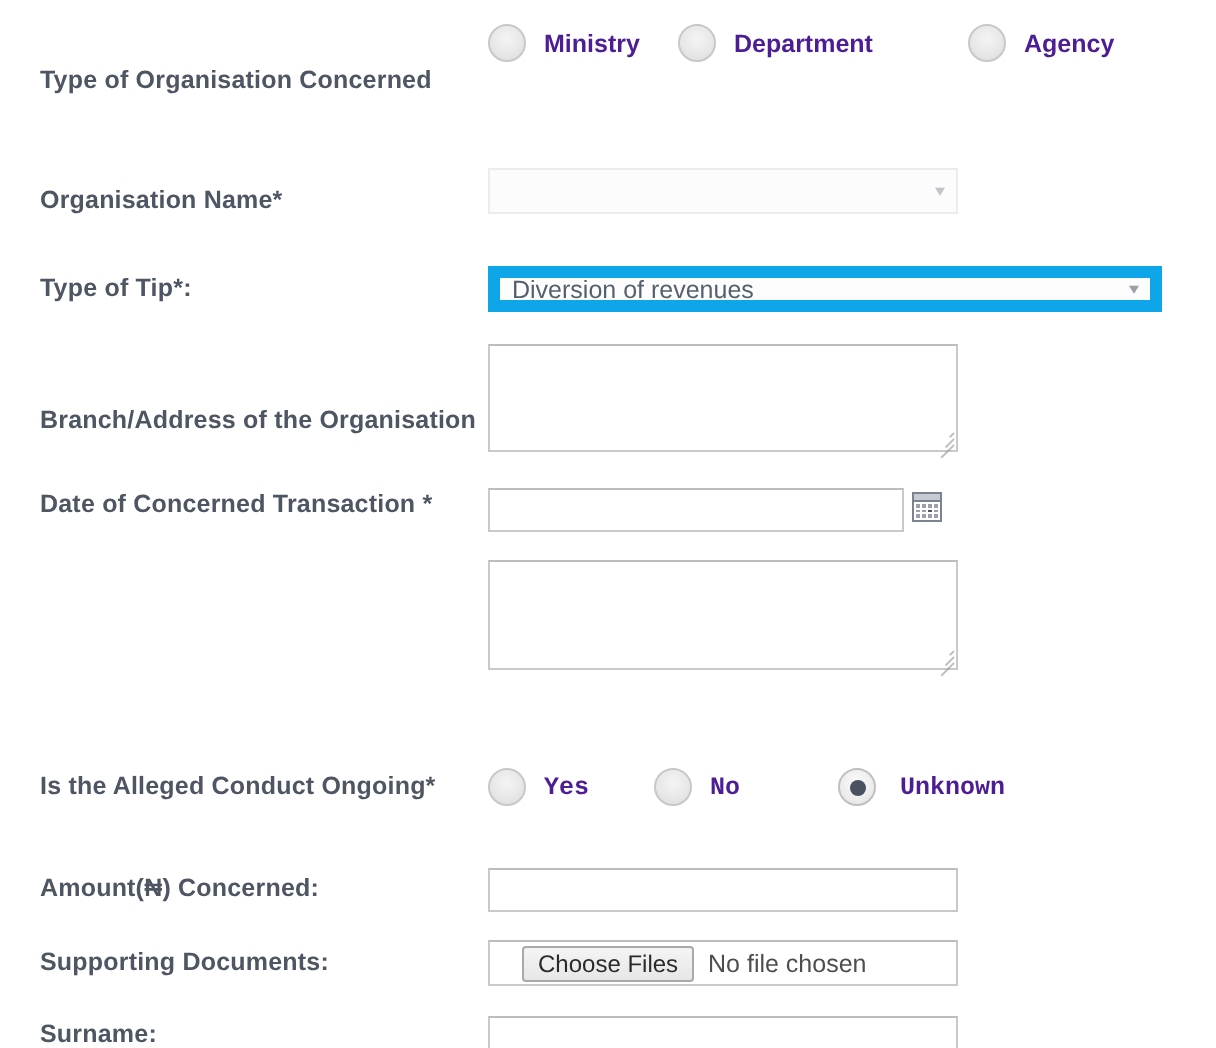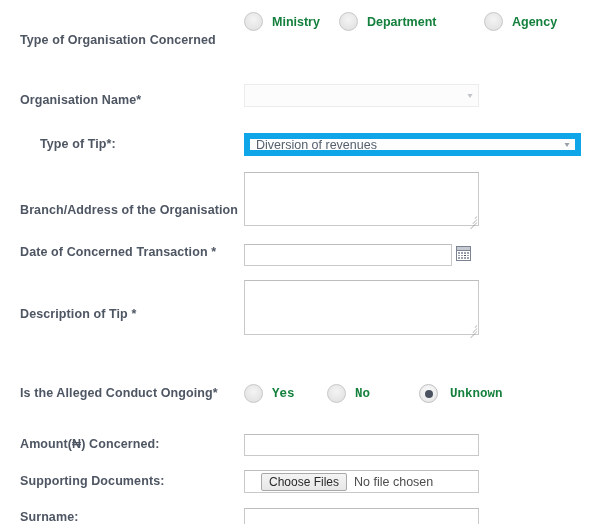--- a/index.html
+++ b/index.html
@@ -76,21 +76,21 @@
     border-radius: 50%;
     background: #4a5260;
     display: none;
   }
   .radio.checked .dot { display: block; }
 
   .radio-label {
     margin-left: 9px;
     font-weight: bold;
     font-size: 12.5px;
-    color: #15803d;
+    color: #4c1d95;
     white-space: nowrap;
   }
 
   
   .text-input {
     box-sizing: border-box;
     height: 22px;
     border: 1px solid #c9c9c9;
     border-top-color: #bdbdbd;
     background: #ffffff;
@@ -251,21 +251,21 @@
 
   <div class="row" style="top:0;">
     <div class="label" style="top:93px;">Organisation Name*</div>
     <div class="select plain field" style="top:84px; width:235px;">
       <span class="sel-text"></span>
       <span class="caret">▾</span>
     </div>
   </div>
 
   <div class="row" style="top:0;">
-    <div class="label" style="top:137px;margin-left:20px;">Type of Tip*:</div>
+    <div class="label" style="top:137px;">Type of Tip*:</div>
     <div class="select field" style="top:133px; width:337px;">
       <span class="sel-text">Diversion of revenues</span>
       <span class="caret">▾</span>
     </div>
   </div>
 
   <div class="row" style="top:0;">
     <div class="label" style="top:203px;">Branch/Address of the Organisation</div>
     <div class="field ta-wrap" style="top:172px; width:235px; height:54px;">
       <textarea class="textarea" style="width: 235px; height: 54px;" value=""></textarea>
@@ -293,21 +293,20 @@
           <span></span>
         <span></span>
           <span></span>
           <span></span>
           <span></span>
       </div>
     </div>
   </div>
 
   <div class="row" style="top:0;">
-    <div class="label" style="top:307px;">Description of Tip *</div>
     <div class="field ta-wrap" style="top:280px; width:235px; height:55px;">
       <textarea class="textarea" style="width: 235px; height: 55px;" value=""></textarea>
       <span class="ta-grip">
           <i></i>
           <i></i>
           <i></i>
         </span>
     </div>
   </div>
 

